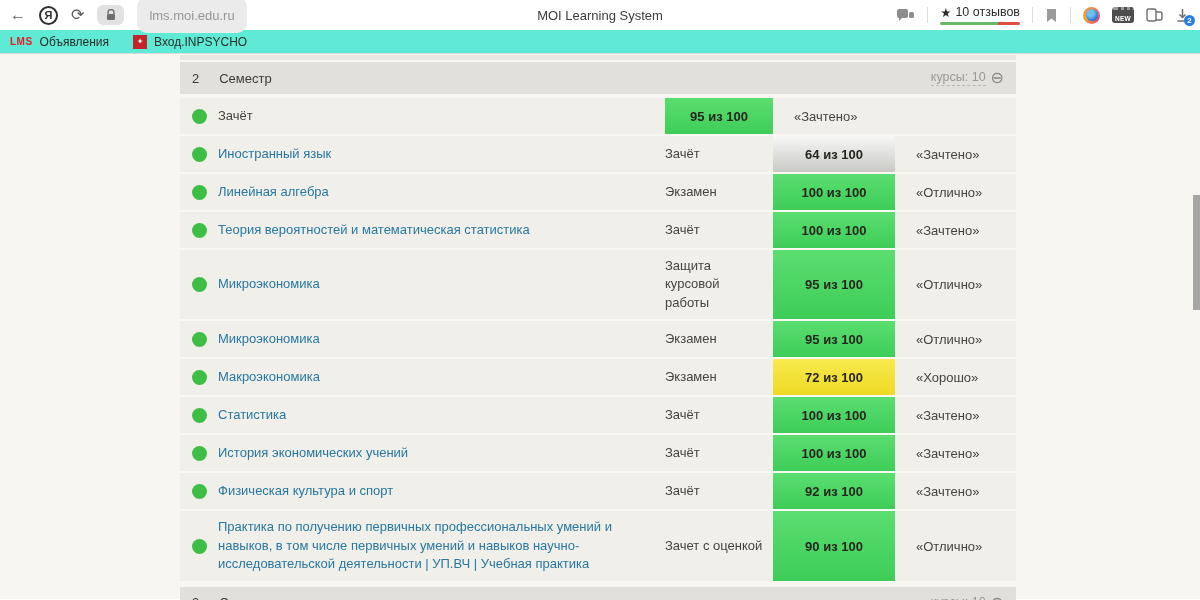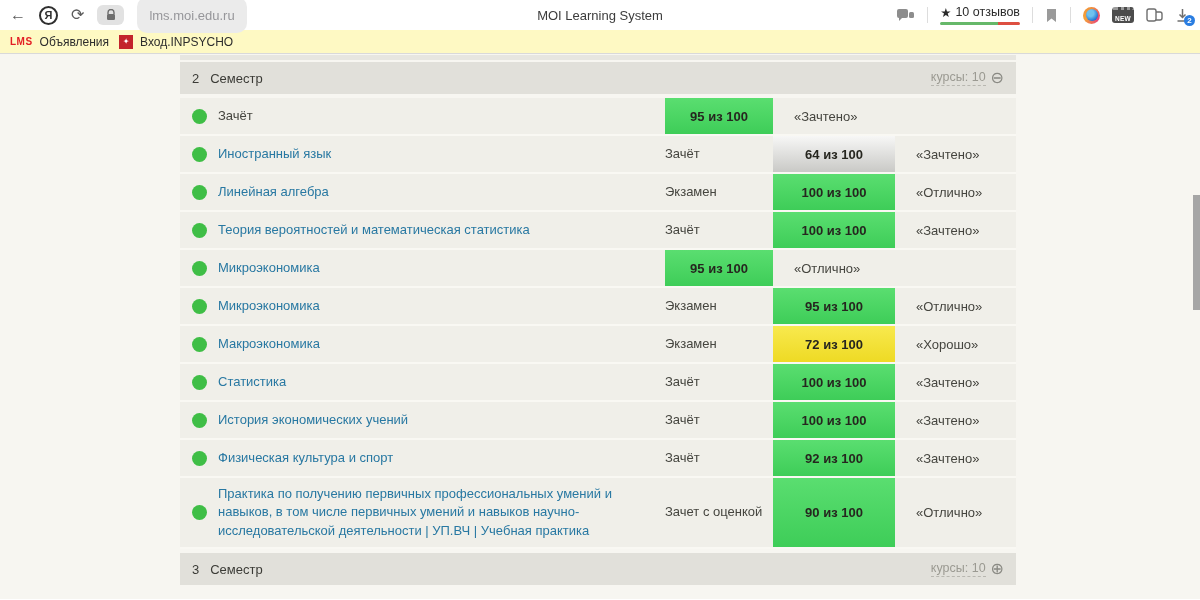--- a/index.html
+++ b/index.html
@@ -21,32 +21,32 @@
   .rev-bar { margin-top:2px; width:100%; height:3.5px; display:flex; border-radius:2px; overflow:hidden; }
   .rev-bar .g { width:73%; background:#66b86a; }
   .rev-bar .r { width:27%; background:#dd4f41; }
   .ext-circle { width:17px; height:17px; border-radius:50%; background:conic-gradient(#f0903a,#e8427c,#f4a23a,#f0903a); position:relative; cursor:pointer; }
   .ext-circle::after { content:""; position:absolute; inset:2.5px; border-radius:50%; background:radial-gradient(circle at 38% 35%,#6fc2ee 0 30%,#1d6fd1 75%); }
   .new-badge { width:22px; height:16px; background:#4c4c4c; border-radius:3px; color:#fff; font-size:6.5px; font-weight:700; display:flex; align-items:flex-end; justify-content:center; padding-bottom:1.5px; letter-spacing:.3px; border-top:3px dotted #9a9a9a; cursor:pointer; }
   .dl-wrap { position:relative; cursor:pointer; }
   .dl-badge { position:absolute; right:-5px; bottom:-3px; width:11px; height:11px; border-radius:50%; background:#2a7de1; color:#fff; font-size:8px; font-weight:700; display:flex; align-items:center; justify-content:center; }
 
   
-  .bookmarks { height:24px; background:#fef9c3; border-bottom:1px solid #d9d9d9; display:flex; align-items:center; padding:0 10px; gap:10px; }
+  .bookmarks { height:24px; background:#5eead4; border-bottom:1px solid #d9d9d9; display:flex; align-items:center; padding:0 10px; gap:24px; }
   .bm-item { display:flex; align-items:center; gap:7px; font-size:12px; color:#2d2d2d; cursor:pointer; }
   .lms-logo { color:#e31e24; font-size:10px; font-weight:700; letter-spacing:.5px; }
   .crest { width:14px; height:14px; background:#c3242b; display:flex; align-items:center; justify-content:center; color:#fff; font-size:8px; }
 
   
   .page { position:relative; height:545px; background:#f7f6f1; }
   .table-wrap { position:absolute; left:180px; top:1px; width:836px; }
   .prev-edge { height:5px; background:#e7e6e0; margin-bottom:2px; }
   .sem-header { height:32px; background:#e1e0da; display:flex; align-items:center; padding:0 12px; margin-bottom:4px; }
   .sem-num { font-size:13px; color:#3b3b36; margin-right:11px; }
-  .sem-title { font-size:13px; color:#3b3b36; }
+  .sem-title { font-size:13px; color:#3b3b36;margin-left:9px; }
   .sem-right { margin-left:auto; display:flex; align-items:center; gap:5px; }
   .courses-link { font-size:12.5px; color:#9b9a92; border-bottom:1px dashed #b8b7b0; cursor:pointer; line-height:1.2; }
   .toggle-icon { font-size:16px; color:#8a8a84; line-height:1; cursor:pointer; }
 
   .row { display:grid; grid-template-columns:38px 447px 108px 122px 1fr; background:#f0efe9; border-bottom:2px solid #f9f8f3; min-height:38px; }
   .cell { display:flex; align-items:center; font-size:13px; }
   .dot-cell { justify-content:center; }
   .dot { width:15px; height:15px; border-radius:50%; background:#3fbe46; }
   .course-cell { padding:7px 10px 7px 0; color:#2878a2; line-height:1.42; cursor:pointer; }
   .type-cell { padding:7px 8px 7px 0; color:#45453f; line-height:1.42; }
@@ -174,20 +174,21 @@
     <div class="cell course-cell">Теория вероятностей и математическая статистика</div>
     <div class="cell type-cell">Зачёт</div>
     <div class="cell score-cell score-green">100 из 100</div>
     <div class="cell grade-cell">«Зачтено»</div>
   </div>
           <div class="row">
     <div class="cell dot-cell">
       <span class="dot"></span>
     </div>
     <div class="cell course-cell">Микроэкономика</div>
+    <div class="cell type-cell">Защита курсовой работы</div>
     <div class="cell score-cell score-green">95 из 100</div>
     <div class="cell grade-cell">«Отлично»</div>
   </div>
           <div class="row">
     <div class="cell dot-cell">
       <span class="dot"></span>
     </div>
     <div class="cell course-cell">Микроэкономика</div>
     <div class="cell type-cell">Экзамен</div>
     <div class="cell score-cell score-green">95 из 100</div>

